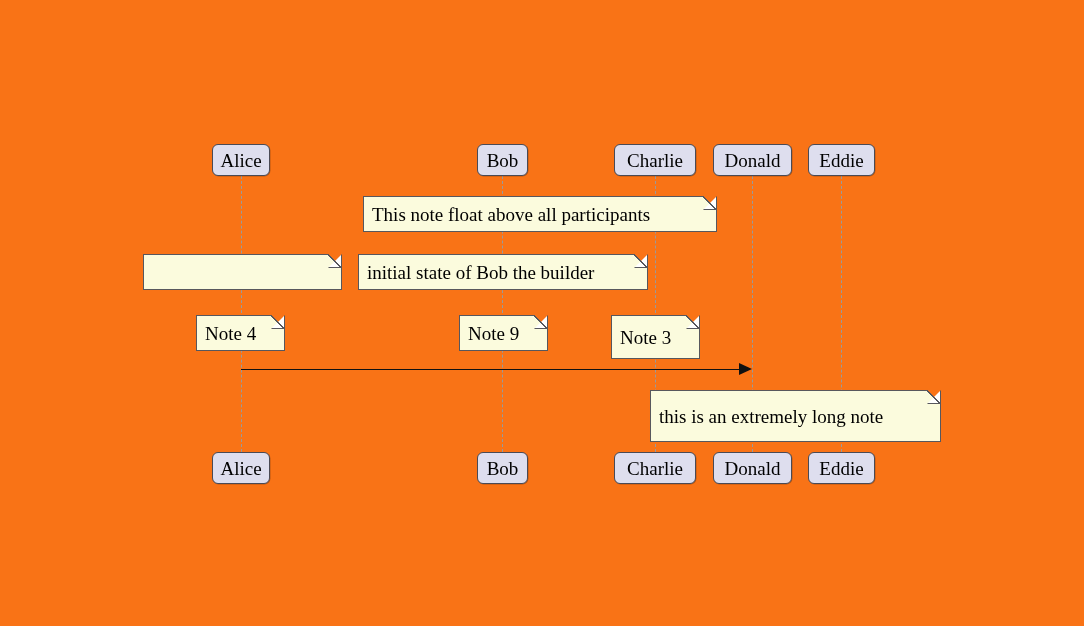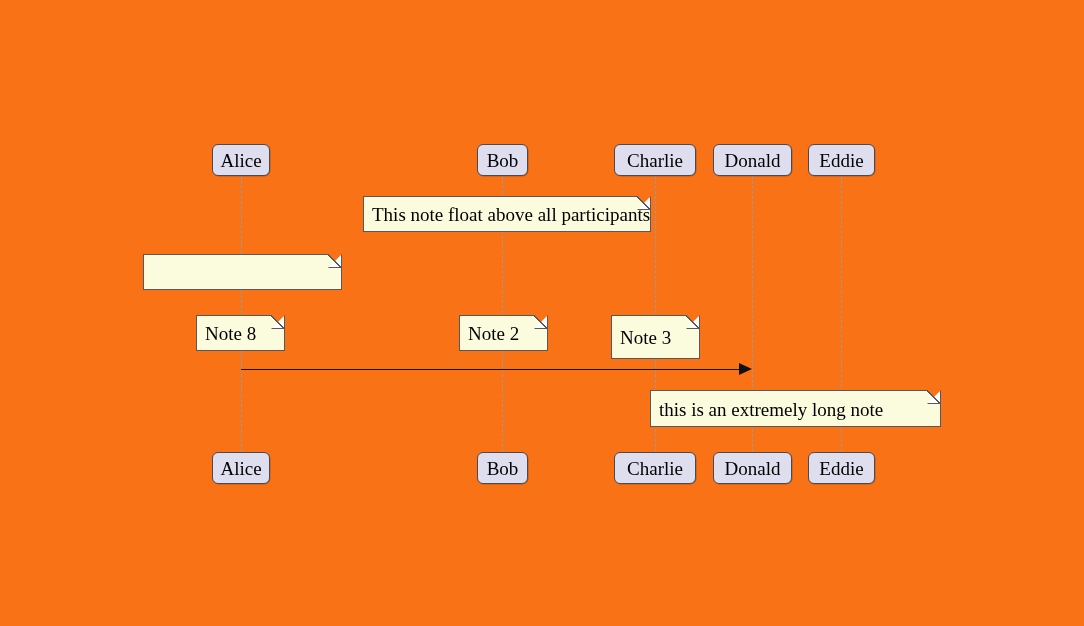--- a/index.html
+++ b/index.html
@@ -127,59 +127,65 @@
   <div class="participant" style="left:614px; top:144px; width:82px;  height:32px;">
       <span>Charlie</span>
     </div>
   <div class="participant" style="left:713px; top:144px; width:79px;  height:32px;">
       <span>Donald</span>
     </div>
   <div class="participant" style="left:808px; top:144px; width:67px;  height:32px;">
       <span>Eddie</span>
     </div>
 
-  <div class="note" style="left:363px; top:196px; width:288px; height:36px;">
+  <div class="note" style="left:363px; top:196px; width:354px; height:36px;">
     <div class="note-body"></div>
     <div class="note-fold"></div>
     <div class="note-fold-line"></div>
     <span class="note-text">This note float above all participants</span>
   </div>
 
   <div class="note" style="left:143px; top:254px; width:199px; height:36px;">
     <div class="note-body"></div>
     <div class="note-fold"></div>
     <div class="note-fold-line"></div>
   </div>
 
+  <div class="note" style="left:358px; top:254px; width:290px; height:36px;">
+    <div class="note-body"></div>
+    <div class="note-fold"></div>
+    <div class="note-fold-line"></div>
+    <span class="note-text">initial state of Bob the builder</span>
+  </div>
 
   <div class="note" style="left:196px; top:315px; width:89px; height:36px;">
     <div class="note-body"></div>
     <div class="note-fold"></div>
     <div class="note-fold-line"></div>
-    <span class="note-text">Note 8</span>
+    <span class="note-text">Note 4</span>
   </div>
 
   <div class="note" style="left:459px; top:315px; width:89px; height:36px;">
     <div class="note-body"></div>
     <div class="note-fold"></div>
     <div class="note-fold-line"></div>
-    <span class="note-text">Note 2</span>
+    <span class="note-text">Note 9</span>
   </div>
 
   <div class="note" style="left:611px; top:315px; width:89px; height:44px;">
     <div class="note-body"></div>
     <div class="note-fold"></div>
     <div class="note-fold-line"></div>
     <span class="note-text">Note 3</span>
   </div>
 
   <div class="msg-line" style="left:241px; top:369px; width:500px;"></div>
   <div class="msg-head" style="left:739px; top:363px;"></div>
 
-  <div class="note" style="left:650px; top:390px; width:291px; height:37px;text-decoration:underline;">
+  <div class="note" style="left:650px; top:390px; width:291px; height:52px;text-decoration:underline;">
     <div class="note-body"></div>
     <div class="note-fold"></div>
     <div class="note-fold-line"></div>
     <span class="note-text">this is an extremely long note</span>
   </div>
 
   <div class="participant" style="left:212px; top:452px; width:58px;  height:32px;">
       <span>Alice</span>
     </div>
   <div class="participant" style="left:477px; top:452px; width:51px;  height:32px;">

